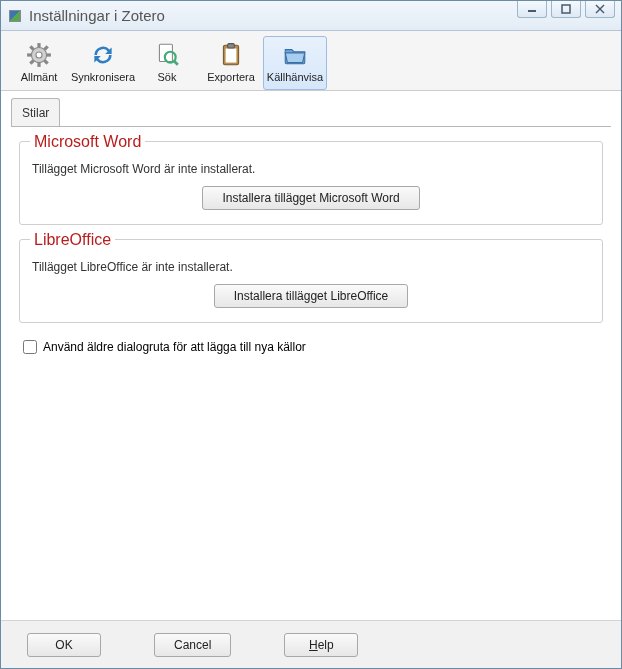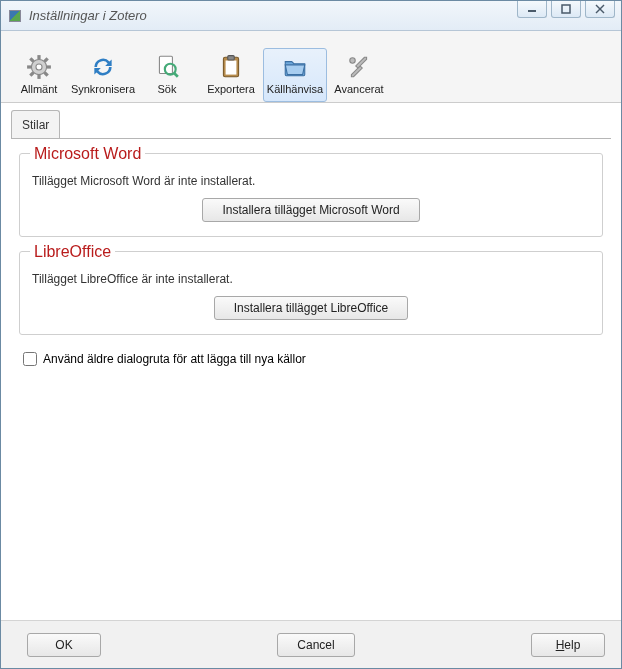--- a/index.html
+++ b/index.html
@@ -30,22 +30,21 @@
     align-items: center; justify-content: center;
     margin-right: 6px;
   }
   .titlebar .app-icon div {
     width: 12px; height: 12px;
     background: linear-gradient(135deg,#3a77b0 50%,#5aa64e 50%);
     border: 1px solid #889;
   }
   .titlebar .title {
     color: #555;
-    font-size: 13px;
-    font-style: italic;
+    font-size: 15px;
   }
   .win-controls {
     position: absolute;
     right: 6px; top: -1px;
     display: flex;
   }
   .win-btn {
     width: 30px; height: 18px;
     border: 1px solid #9fb6c9;
     border-top: none;
@@ -54,21 +53,21 @@
     margin-left: 4px;
     display: flex;
     align-items: center; justify-content: center;
     color: #4a5a6a;
     cursor: default;
   }
   .win-btn svg { display: block; }
 
   
   .toolbar {
-    height: 72px;
+    height: 60px;
     display: flex;
     align-items: flex-end;
     padding: 4px 6px 0 6px;
     border-bottom: 1px solid #ccc;
     background: #f5f5f5;
   }
   .tb-item {
     width: 64px;
     display: flex;
     flex-direction: column;
@@ -173,21 +172,21 @@
 
   
   .footer {
     position: absolute;
     bottom: 0; left: 0; right: 0;
     height: 48px;
     border-top: 1px solid #d4d4d4;
     background: #f1f1f1;
     display: flex;
     align-items: center;
-    justify-content: space-between;
+    justify-content: flex-start;
     padding: 0 16px;
     gap: 43px;
   }
   .footer .btn {
     min-width: 74px;
     text-align: center;
     margin-left: 10px;
   }
   .underline-first::first-letter { text-decoration: underline; }
 </style>
@@ -270,30 +269,20 @@
   </div>
   <div class="tb-item selected">
     <span class="icon">
       <svg width="26" height="26" viewBox="0 0 24 24">
           <path d="M3 7h6l2 2h10v10a1 1 0 0 1-1 1H4a1 1 0 0 1-1-1V7z" fill="#6ea8dc" stroke="#3b6fa3"></path>
           <path d="M3 10h18l-2 9H5z" fill="#a7cdf0" stroke="#3b6fa3"></path>
         </svg>
     </span>
     <span class="label">Källhänvisa</span>
   </div>
-  <div class="tb-item">
-    <span class="icon">
-      <svg width="26" height="26" viewBox="0 0 24 24">
-          <path d="M5 19l8-8 2 2-8 8H5v-2z" fill="#bbb" stroke="#888"></path>
-          <path d="M19 5l-8 8-2-2 8-8h2v2z" fill="#bbb" stroke="#888"></path>
-          <circle cx="6" cy="6" r="2.5" fill="#bbb" stroke="#888"></circle>
-        </svg>
-    </span>
-    <span class="label">Avancerat</span>
-  </div>
 </div>
 
 <div class="tabs">
   <div class="tab">Stilar</div>
 </div>
 <div class="tab-underline"></div>
 
 <div class="content">
 
   <div class="groupbox">

